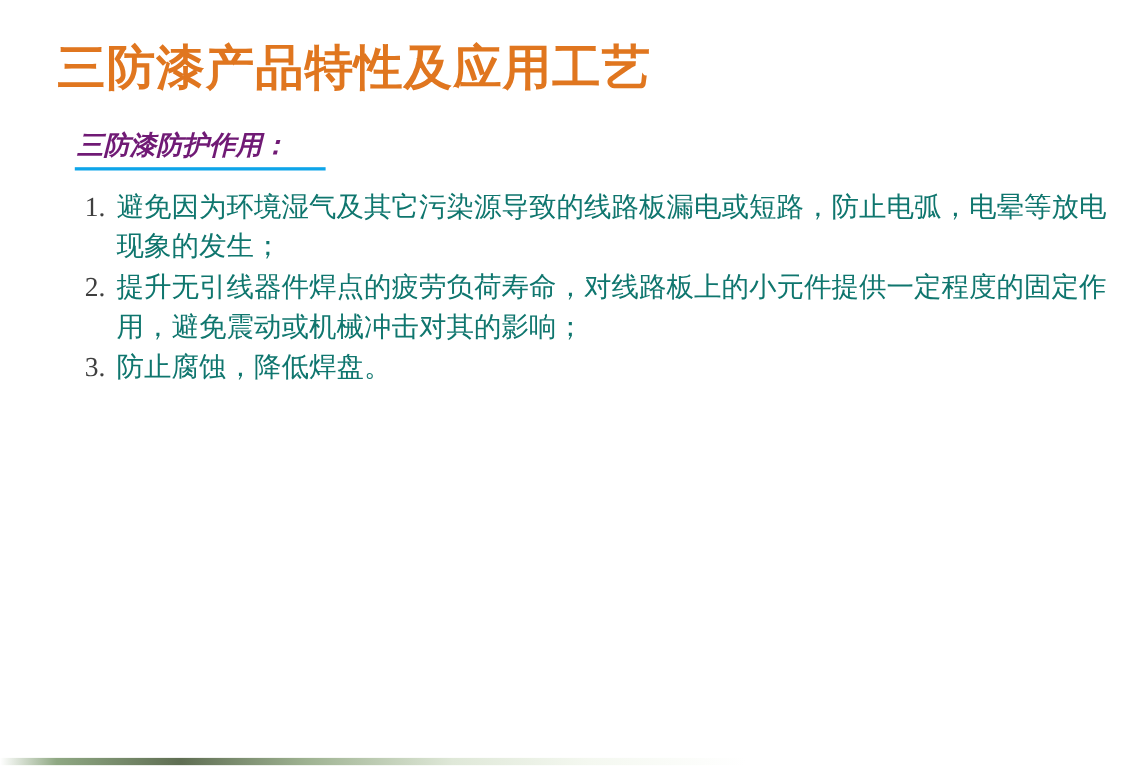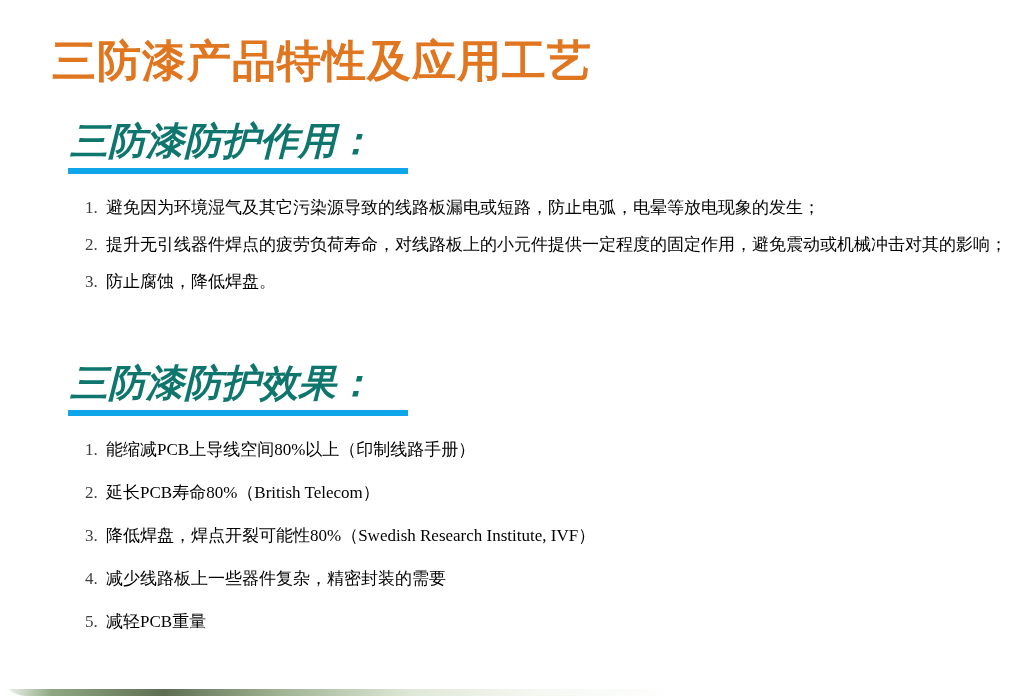--- a/index.html
+++ b/index.html
@@ -7,21 +7,20 @@
     padding: 0;
     background: #ffffff;
   }
   .slide {
     position: relative;
     width: 1028px;
     height: 696px;
     background: #ffffff;
     overflow: hidden;
     font-family: "Liberation Serif", "DejaVu Serif", serif;
-    border-radius: 26px;
   }
   .slide-title {
     margin: 0;
     position: absolute;
     top: 32px;
     left: 52px;
     font-family: "Liberation Sans", "DejaVu Sans", sans-serif;
     font-size: 44px;
     font-weight: 800;
     letter-spacing: 1px;
@@ -31,33 +30,33 @@
   .section {
     position: absolute;
     left: 0;
     right: 0;
   }
   .section-1 { top: 120px; }
   .section-2 { top: 362px; }
   .section-heading {
     margin: 0 0 10px 68px;
     display: inline-block;
-    font-size: 38px;
+    font-size: 24px;
     font-weight: bold;
     font-style: italic;
-    color: #0f766e;
-    border-bottom: 6px solid #0ea5e9;
+    color: #701a75;
+    border-bottom: 3px solid #0ea5e9;
     padding: 0 34px 4px 2px;
     line-height: 1.15;
   }
   ol.items {
     margin: 6px 14px 0 58px;
     padding: 0 0 0 44px;
-    color: #000000;
-    font-size: 17px;
+    color: #0f766e;
+    font-size: 25px;
     line-height: 36px;
   }
   ol.items li {
     padding-left: 4px;
     margin-bottom: 1px;
   }
   ol.items li::marker {
     color: #3f3f3f;
   }
   ol.items.spaced li {
@@ -88,26 +87,16 @@
 
   <div class="section section-1">
     <h2 class="section-heading">三防漆防护作用：</h2>
     <ol class="items">
       <li>避免因为环境湿气及其它污染源导致的线路板漏电或短路，防止电弧，电晕等放电现象的发生；</li>
       <li>提升无引线器件焊点的疲劳负荷寿命，对线路板上的小元件提供一定程度的固定作用，避免震动或机械冲击对其的影响；</li>
       <li>防止腐蚀，降低焊盘。</li>
     </ol>
   </div>
 
-  <div class="section section-2">
-    <h2 class="section-heading">三防漆防护效果：</h2>
-    <ol class="items spaced">
-      <li>能缩减PCB上导线空间80%以上（印制线路手册）</li>
-      <li>延长PCB寿命80%（British Telecom）</li>
-      <li>降低焊盘，焊点开裂可能性80%（Swedish Research Institute, IVF）</li>
-      <li>减少线路板上一些器件复杂，精密封装的需要</li>
-      <li>减轻PCB重量</li>
-    </ol>
-  </div>
 
   <div class="bottom-accent-bar"></div>
 
 </div>
 
 </body></html>

